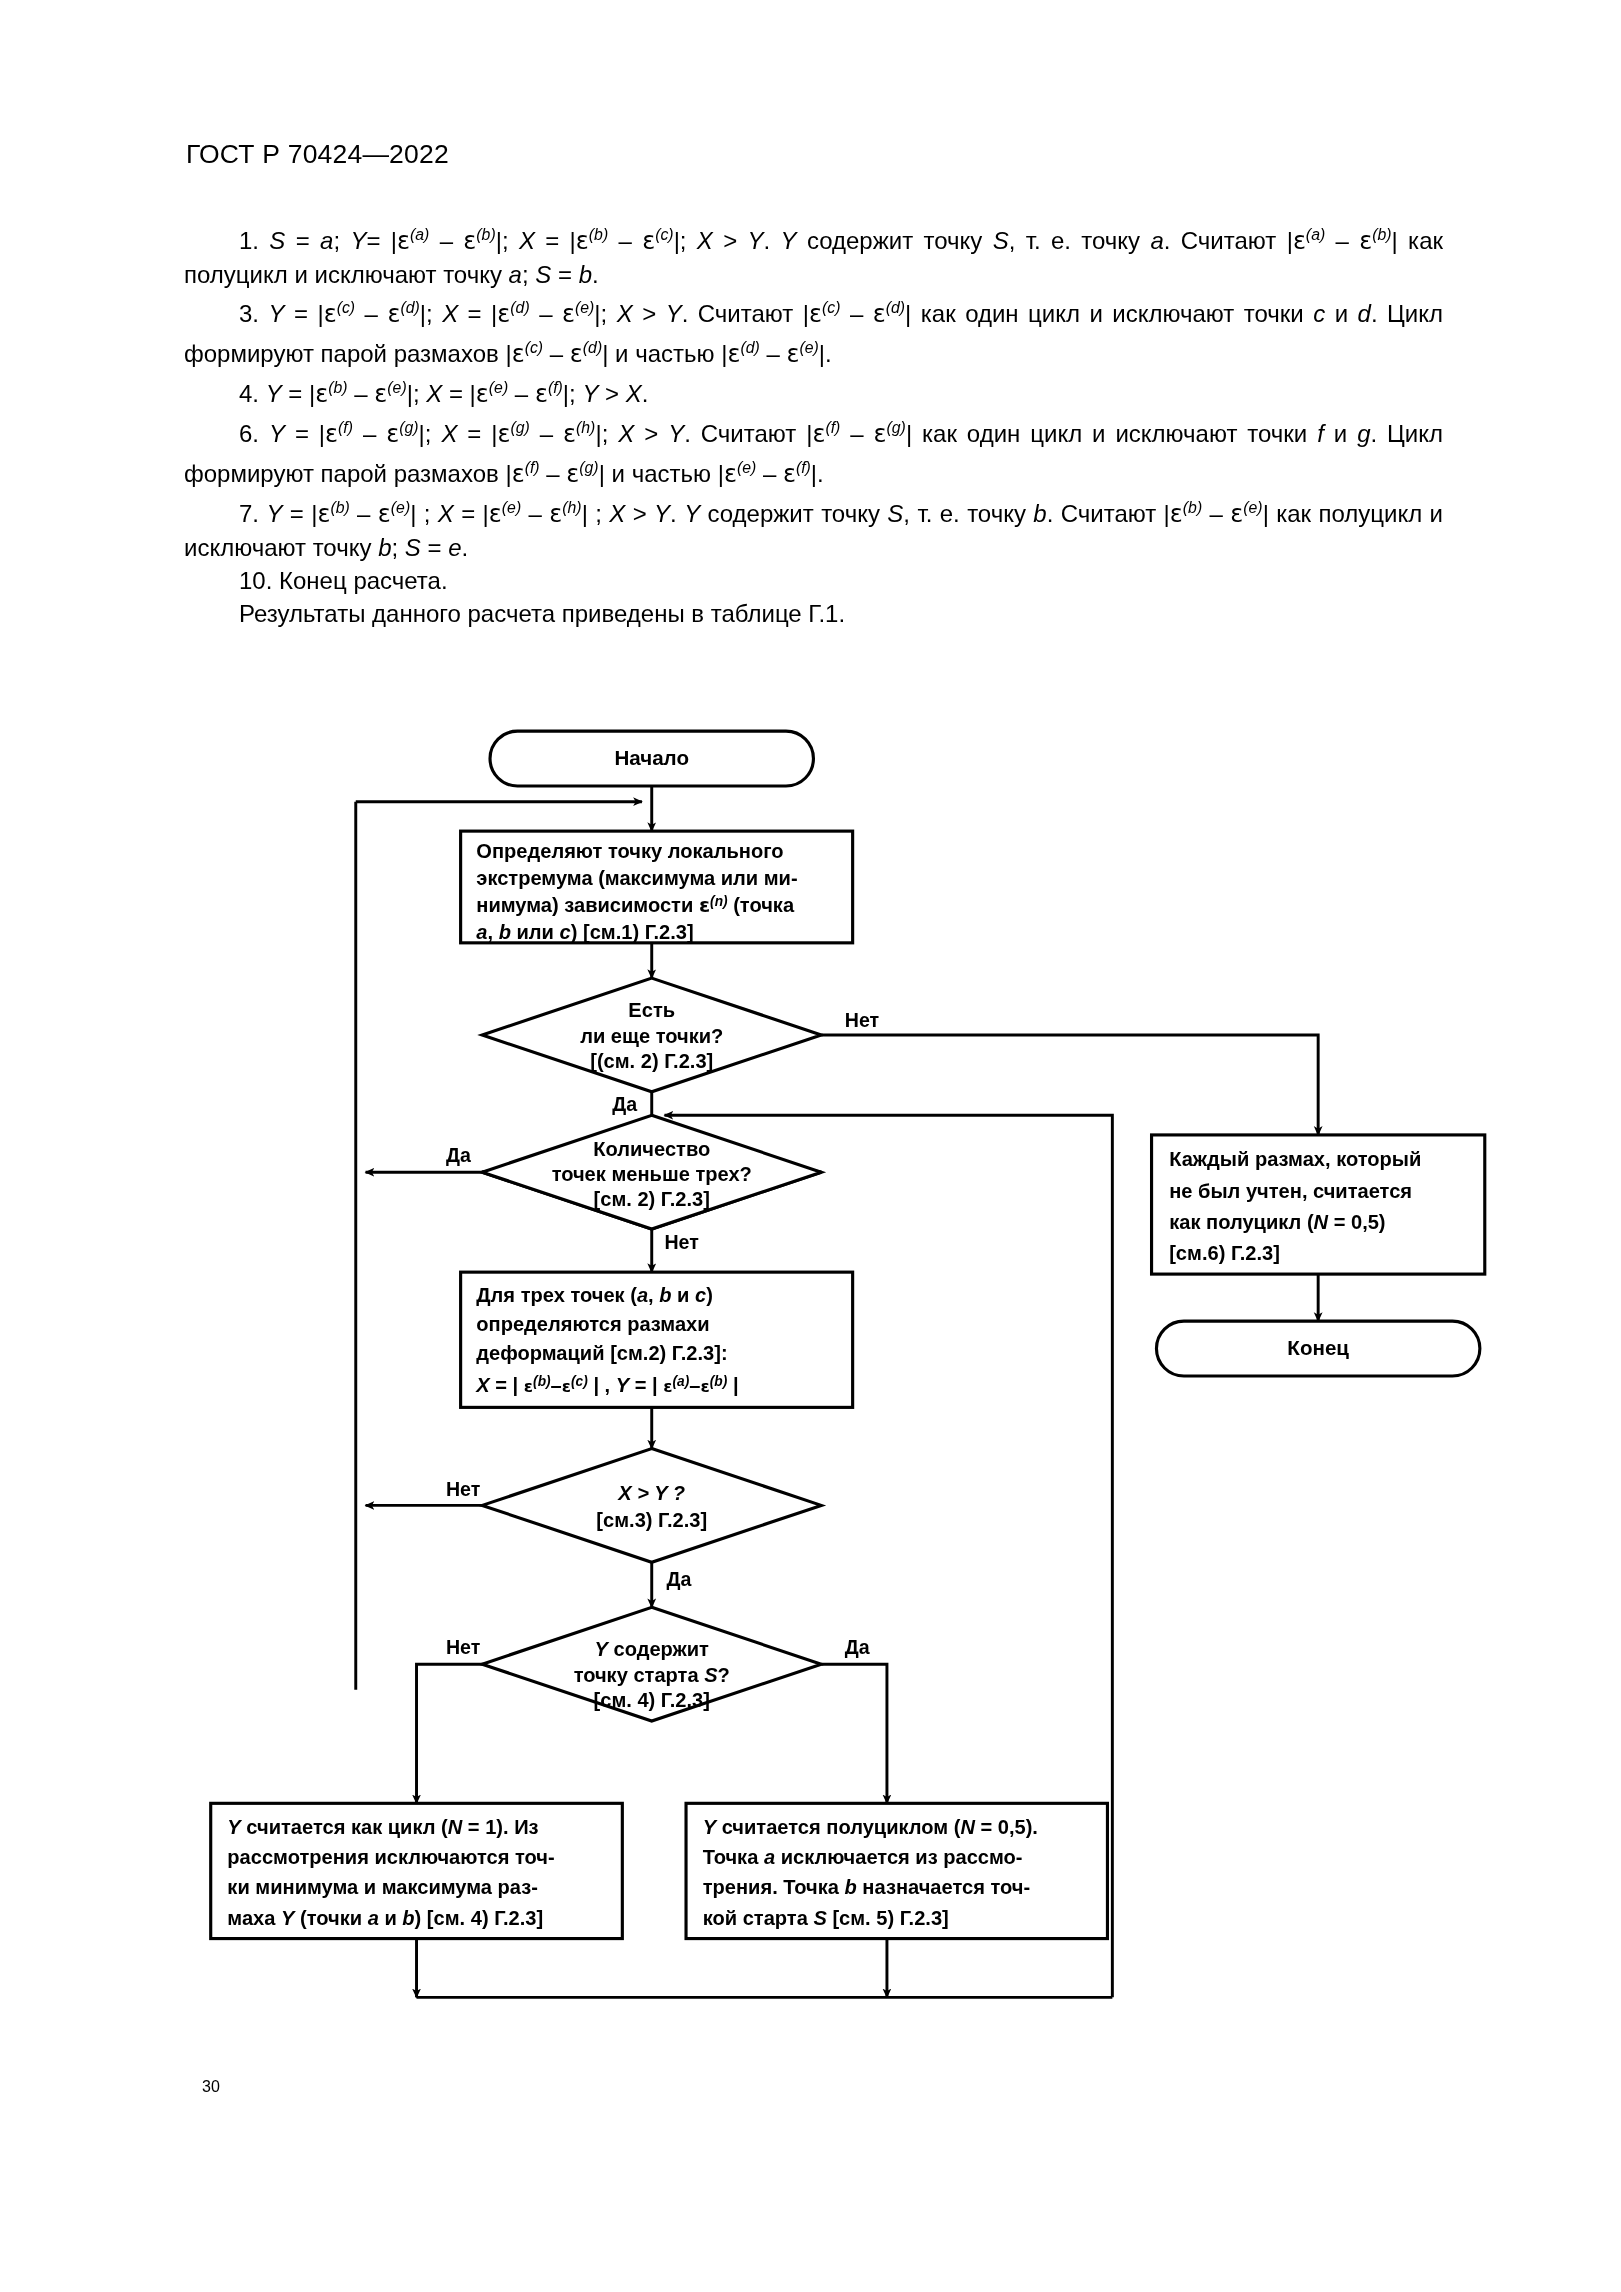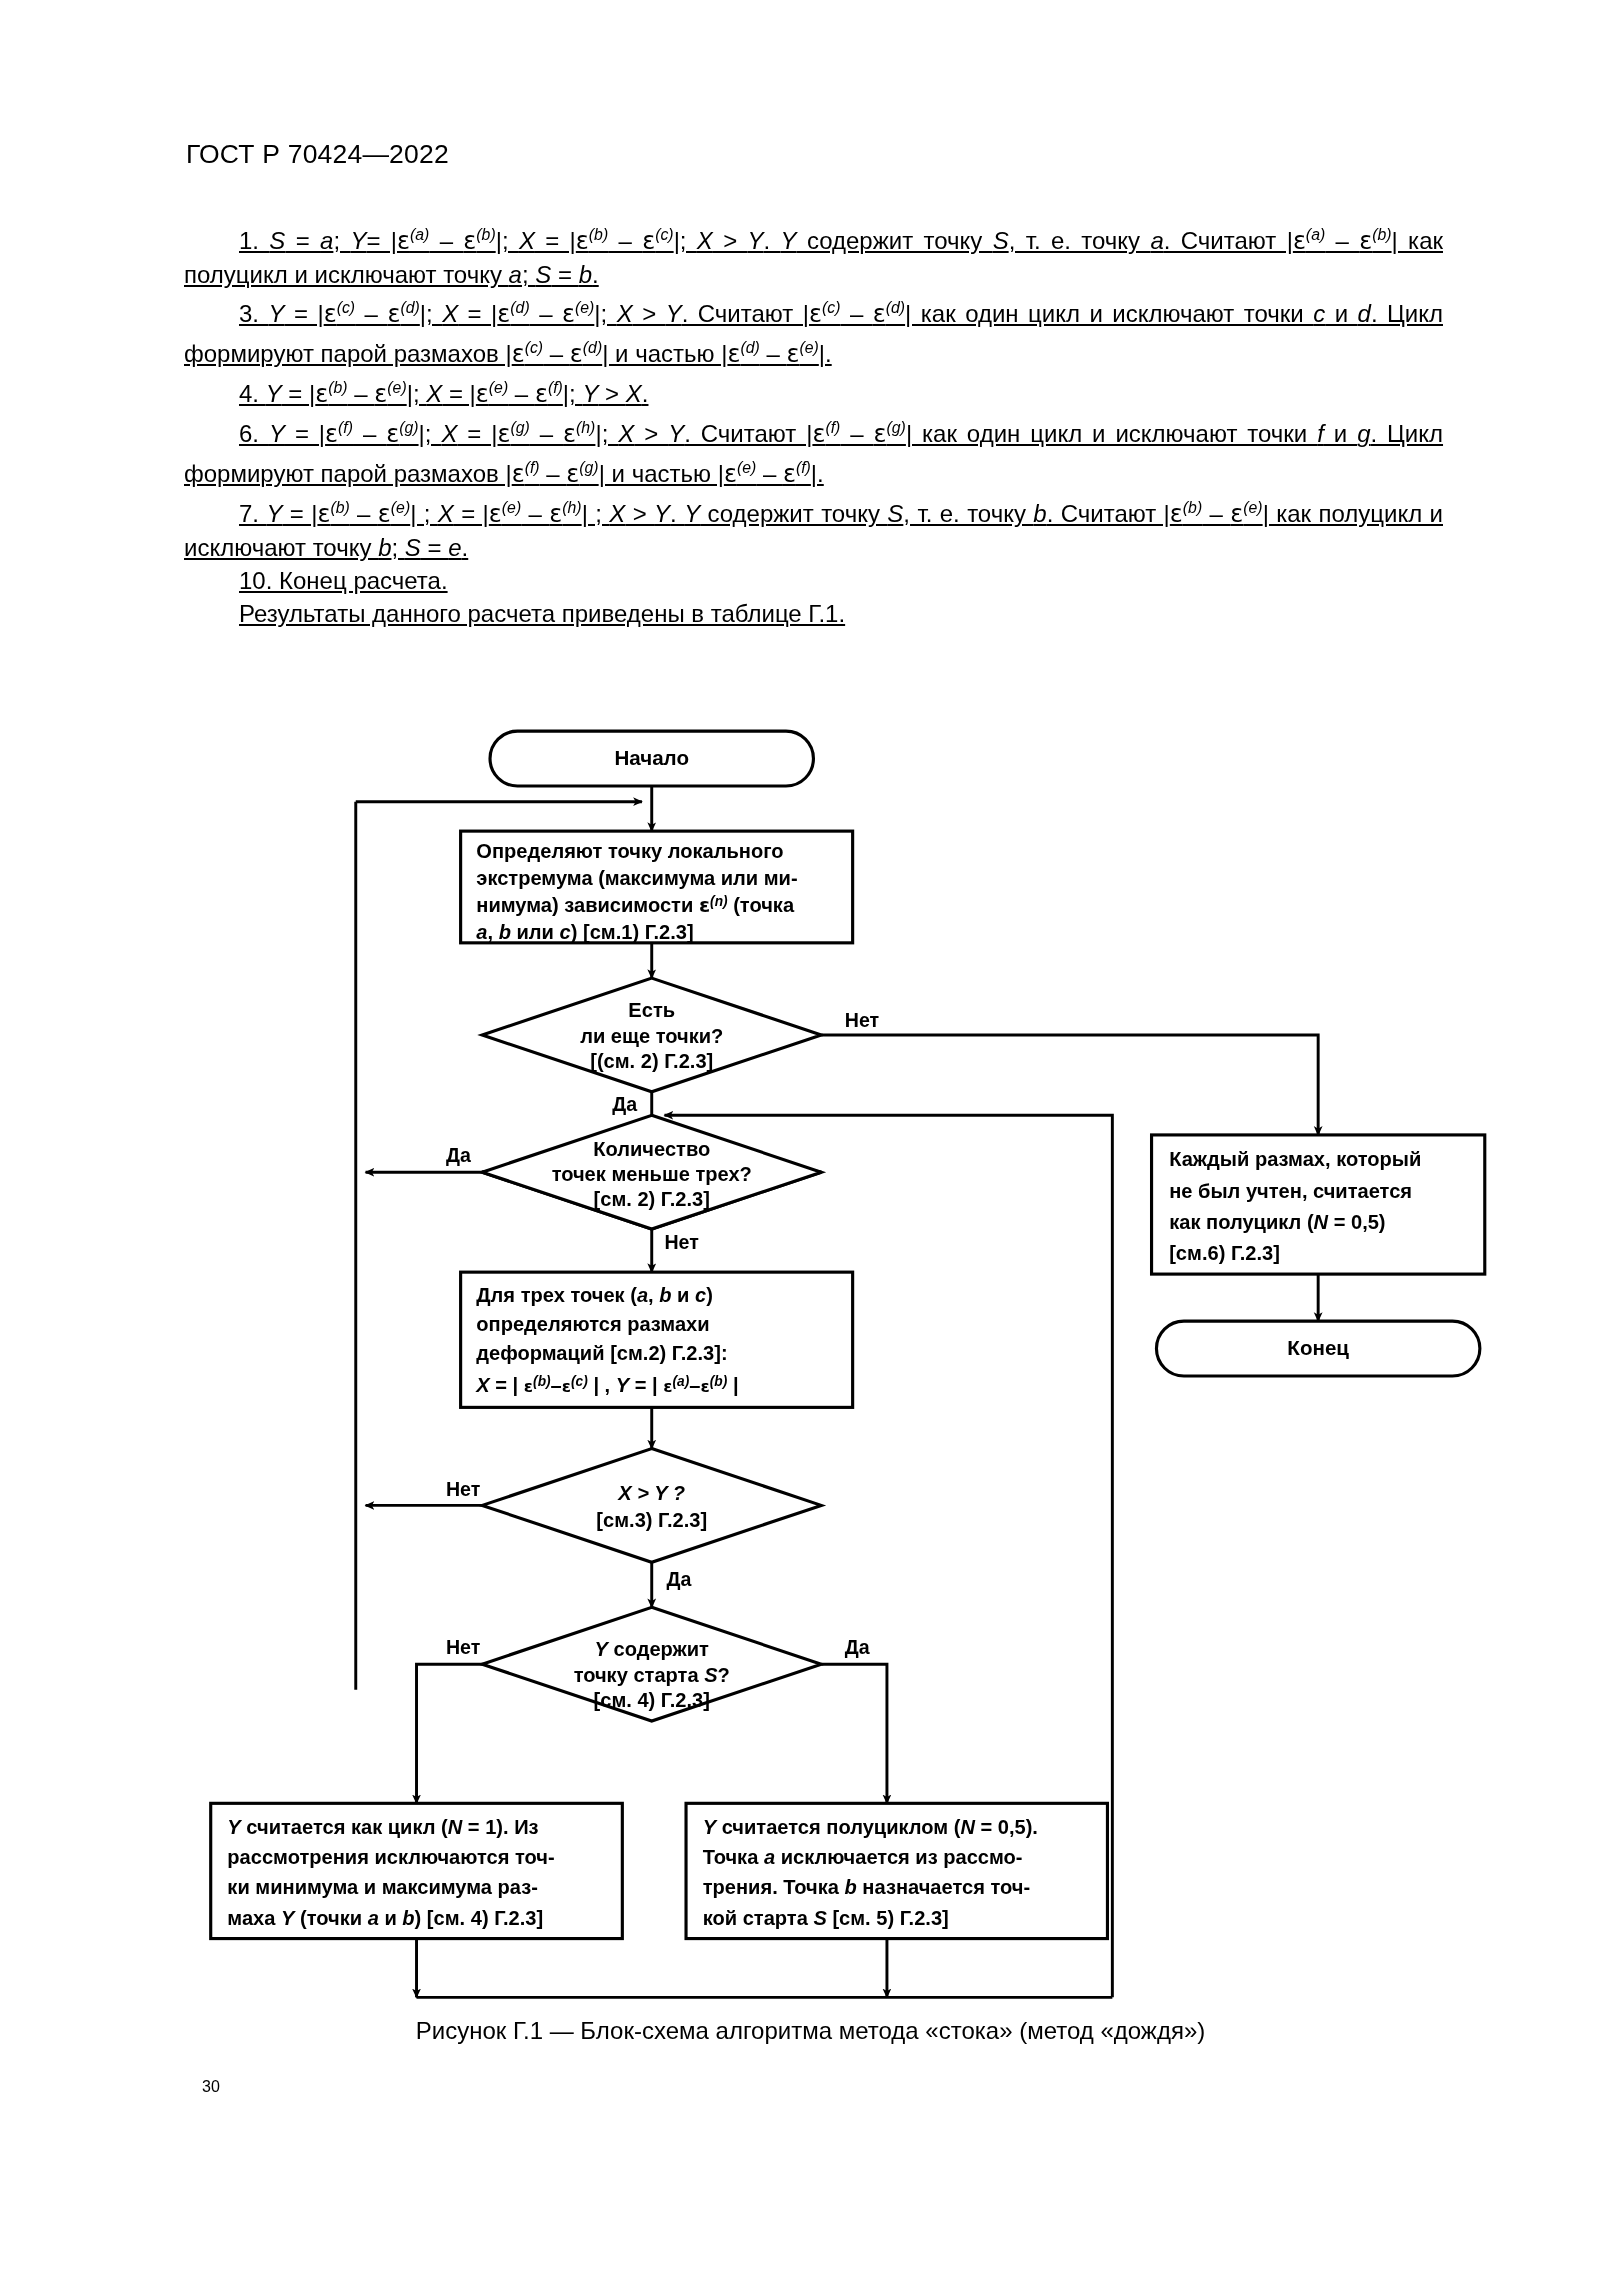--- a/index.html
+++ b/index.html
@@ -14,21 +14,21 @@
 
   
   .doc-header{
     position:absolute;left:186px;top:139px;
     font-size:26.5px;font-weight:normal;letter-spacing:0.2px;
   }
 
   
   .body-text{
     position:absolute;left:184px;top:218px;width:1259px;
-    font-size:24px;line-height:33px;text-align:justify;text-decoration:underline;
+    font-size:24px;line-height:33px;text-align:justify;
   }
   .body-text p{margin:0;padding:0;text-indent:55px;}
   i,em{font-style:italic;}
   .sup{font-size:0.66em;vertical-align:super;font-style:italic;}
   .eps{font-family:"DejaVu Sans",sans-serif;font-style:normal;}
 
   
   .figure{position:absolute;left:0;top:676px;width:1500px;height:1353px;}
   .figure svg{display:block;}
 
@@ -195,17 +195,16 @@
     </g>
 
     <g>
       <rect class="shape" x="1180" y="658" width="330" height="56" rx="28" ry="28"></rect>
       <text class="term" x="1345" y="693" text-anchor="middle">Конец</text>
     </g>
 
   </svg>
   </div>
 
-  <div class="fcap">Рисунок Г.1 — Блок-схема алгоритма метода «стока» (метод «дождя»)</div>
   <div class="pnum">30</div>
 
 </div>
 
 
 </body></html>

